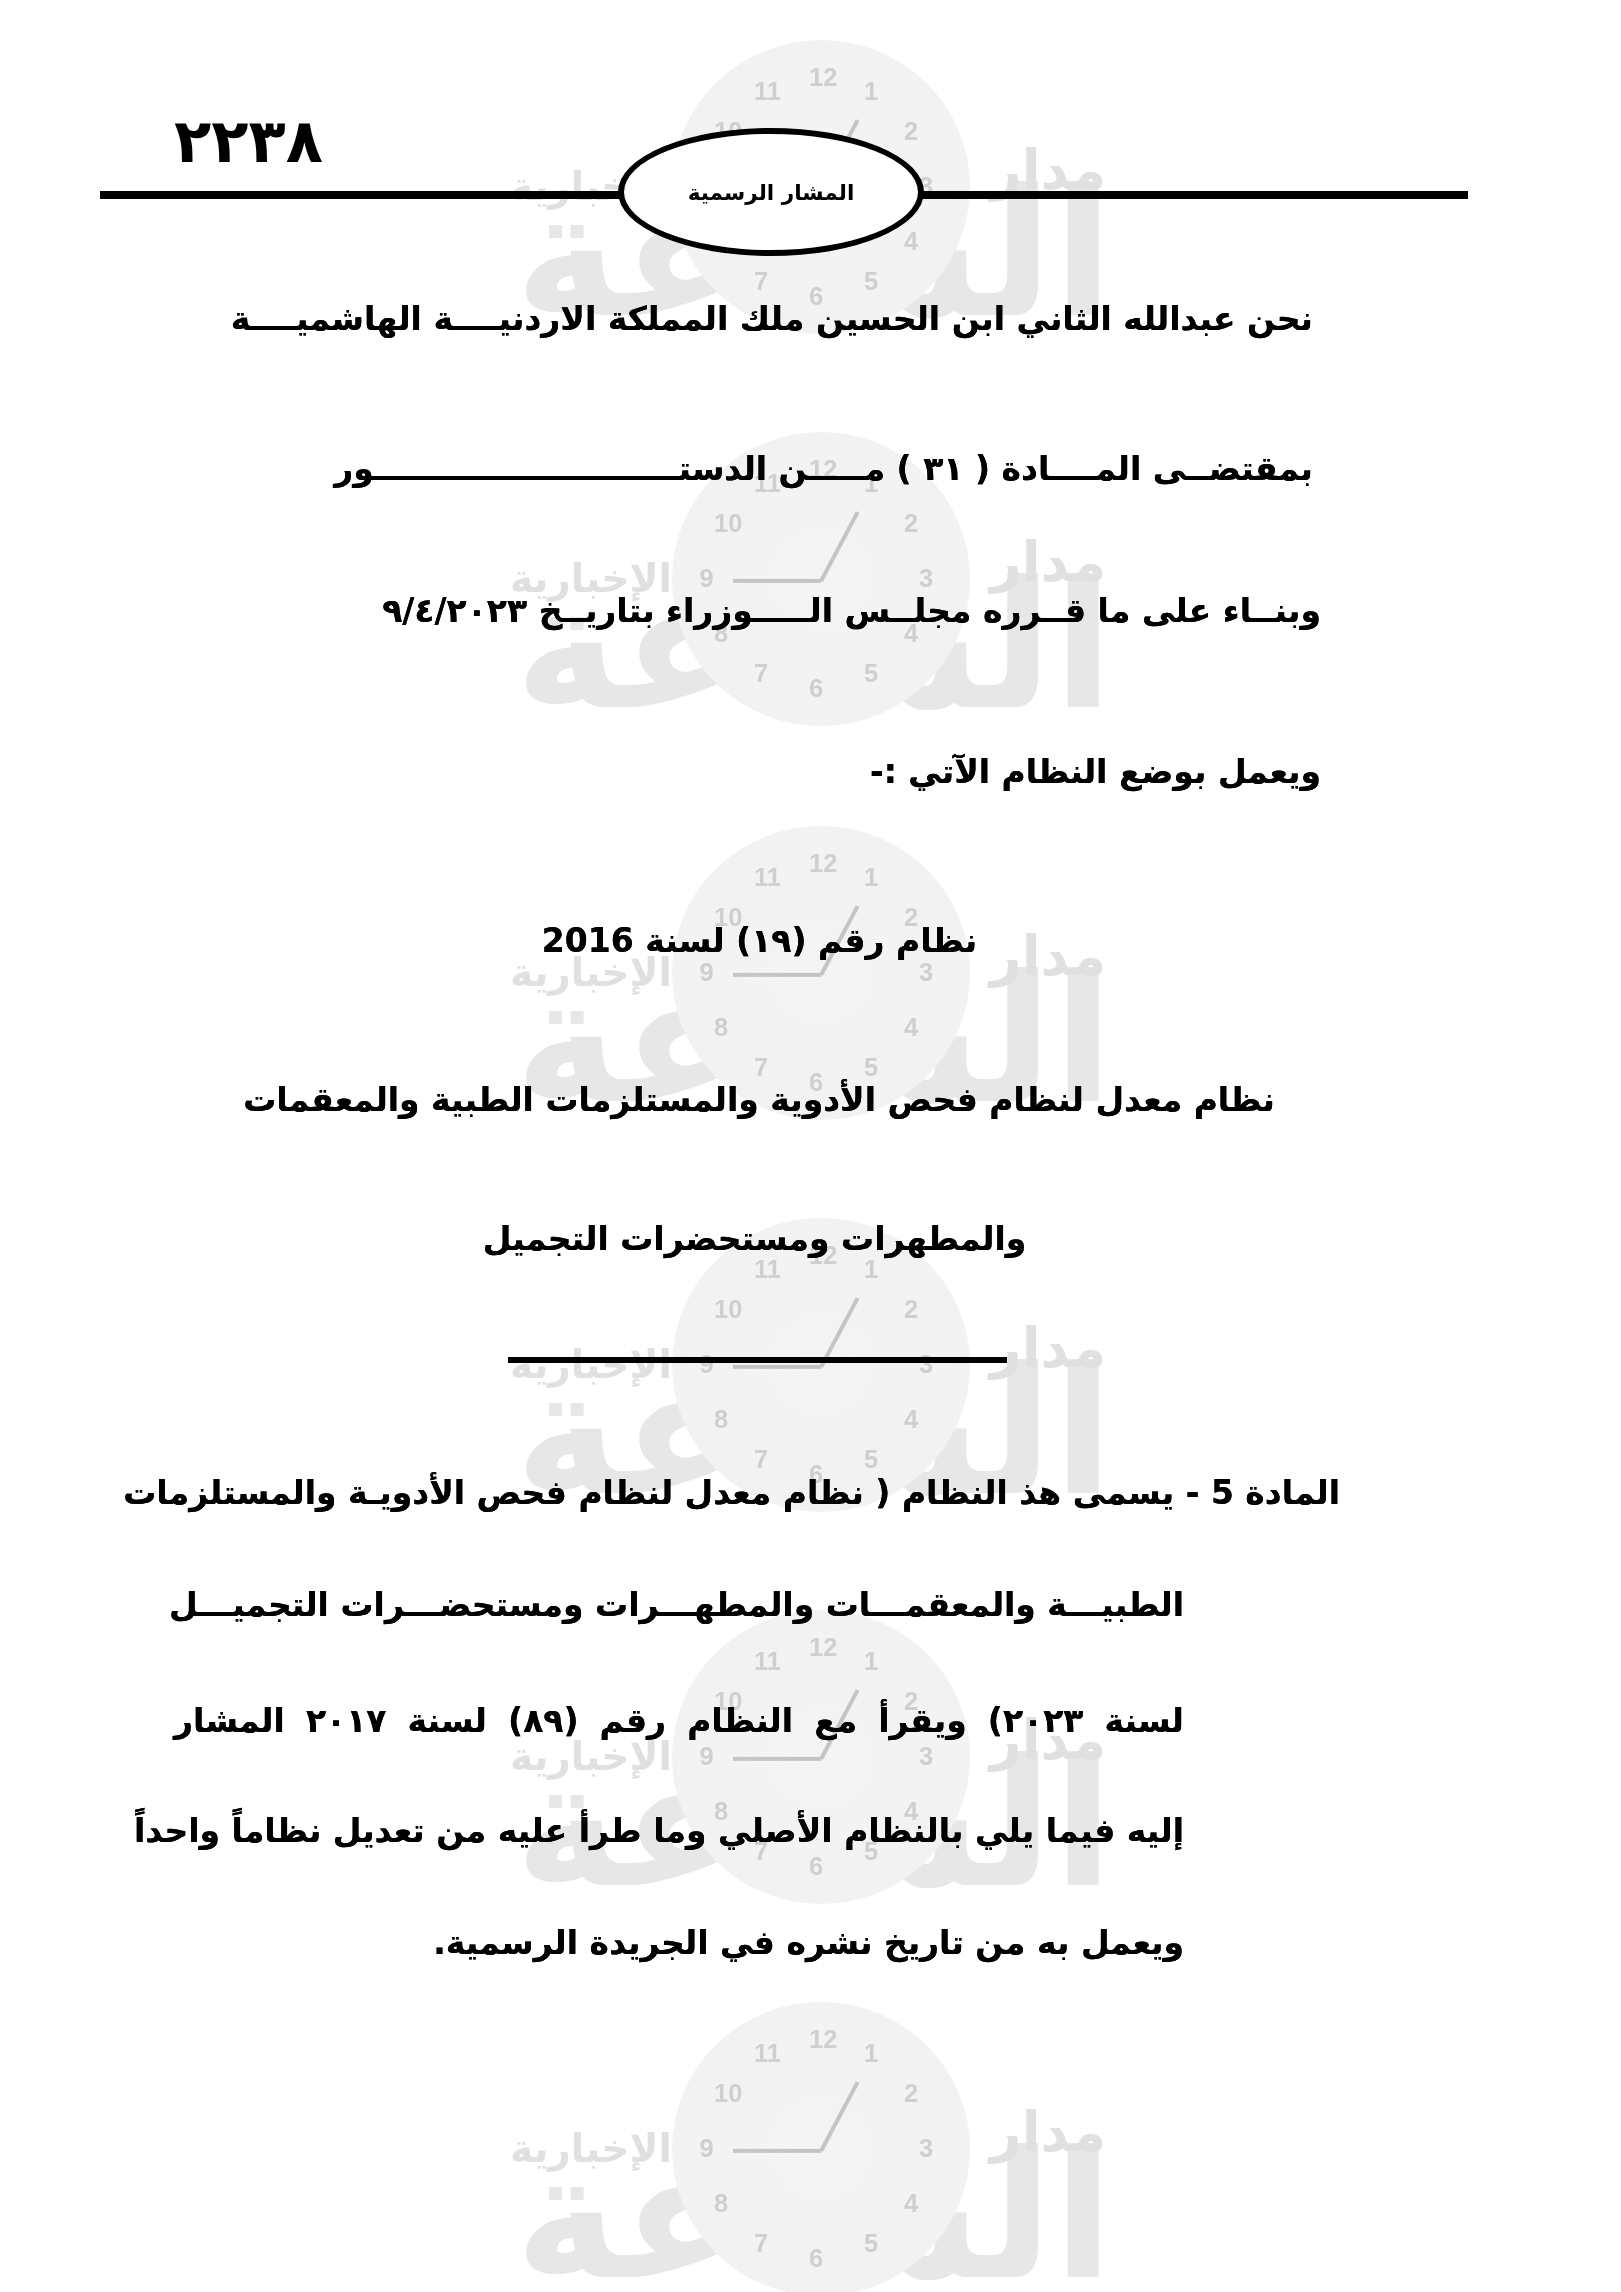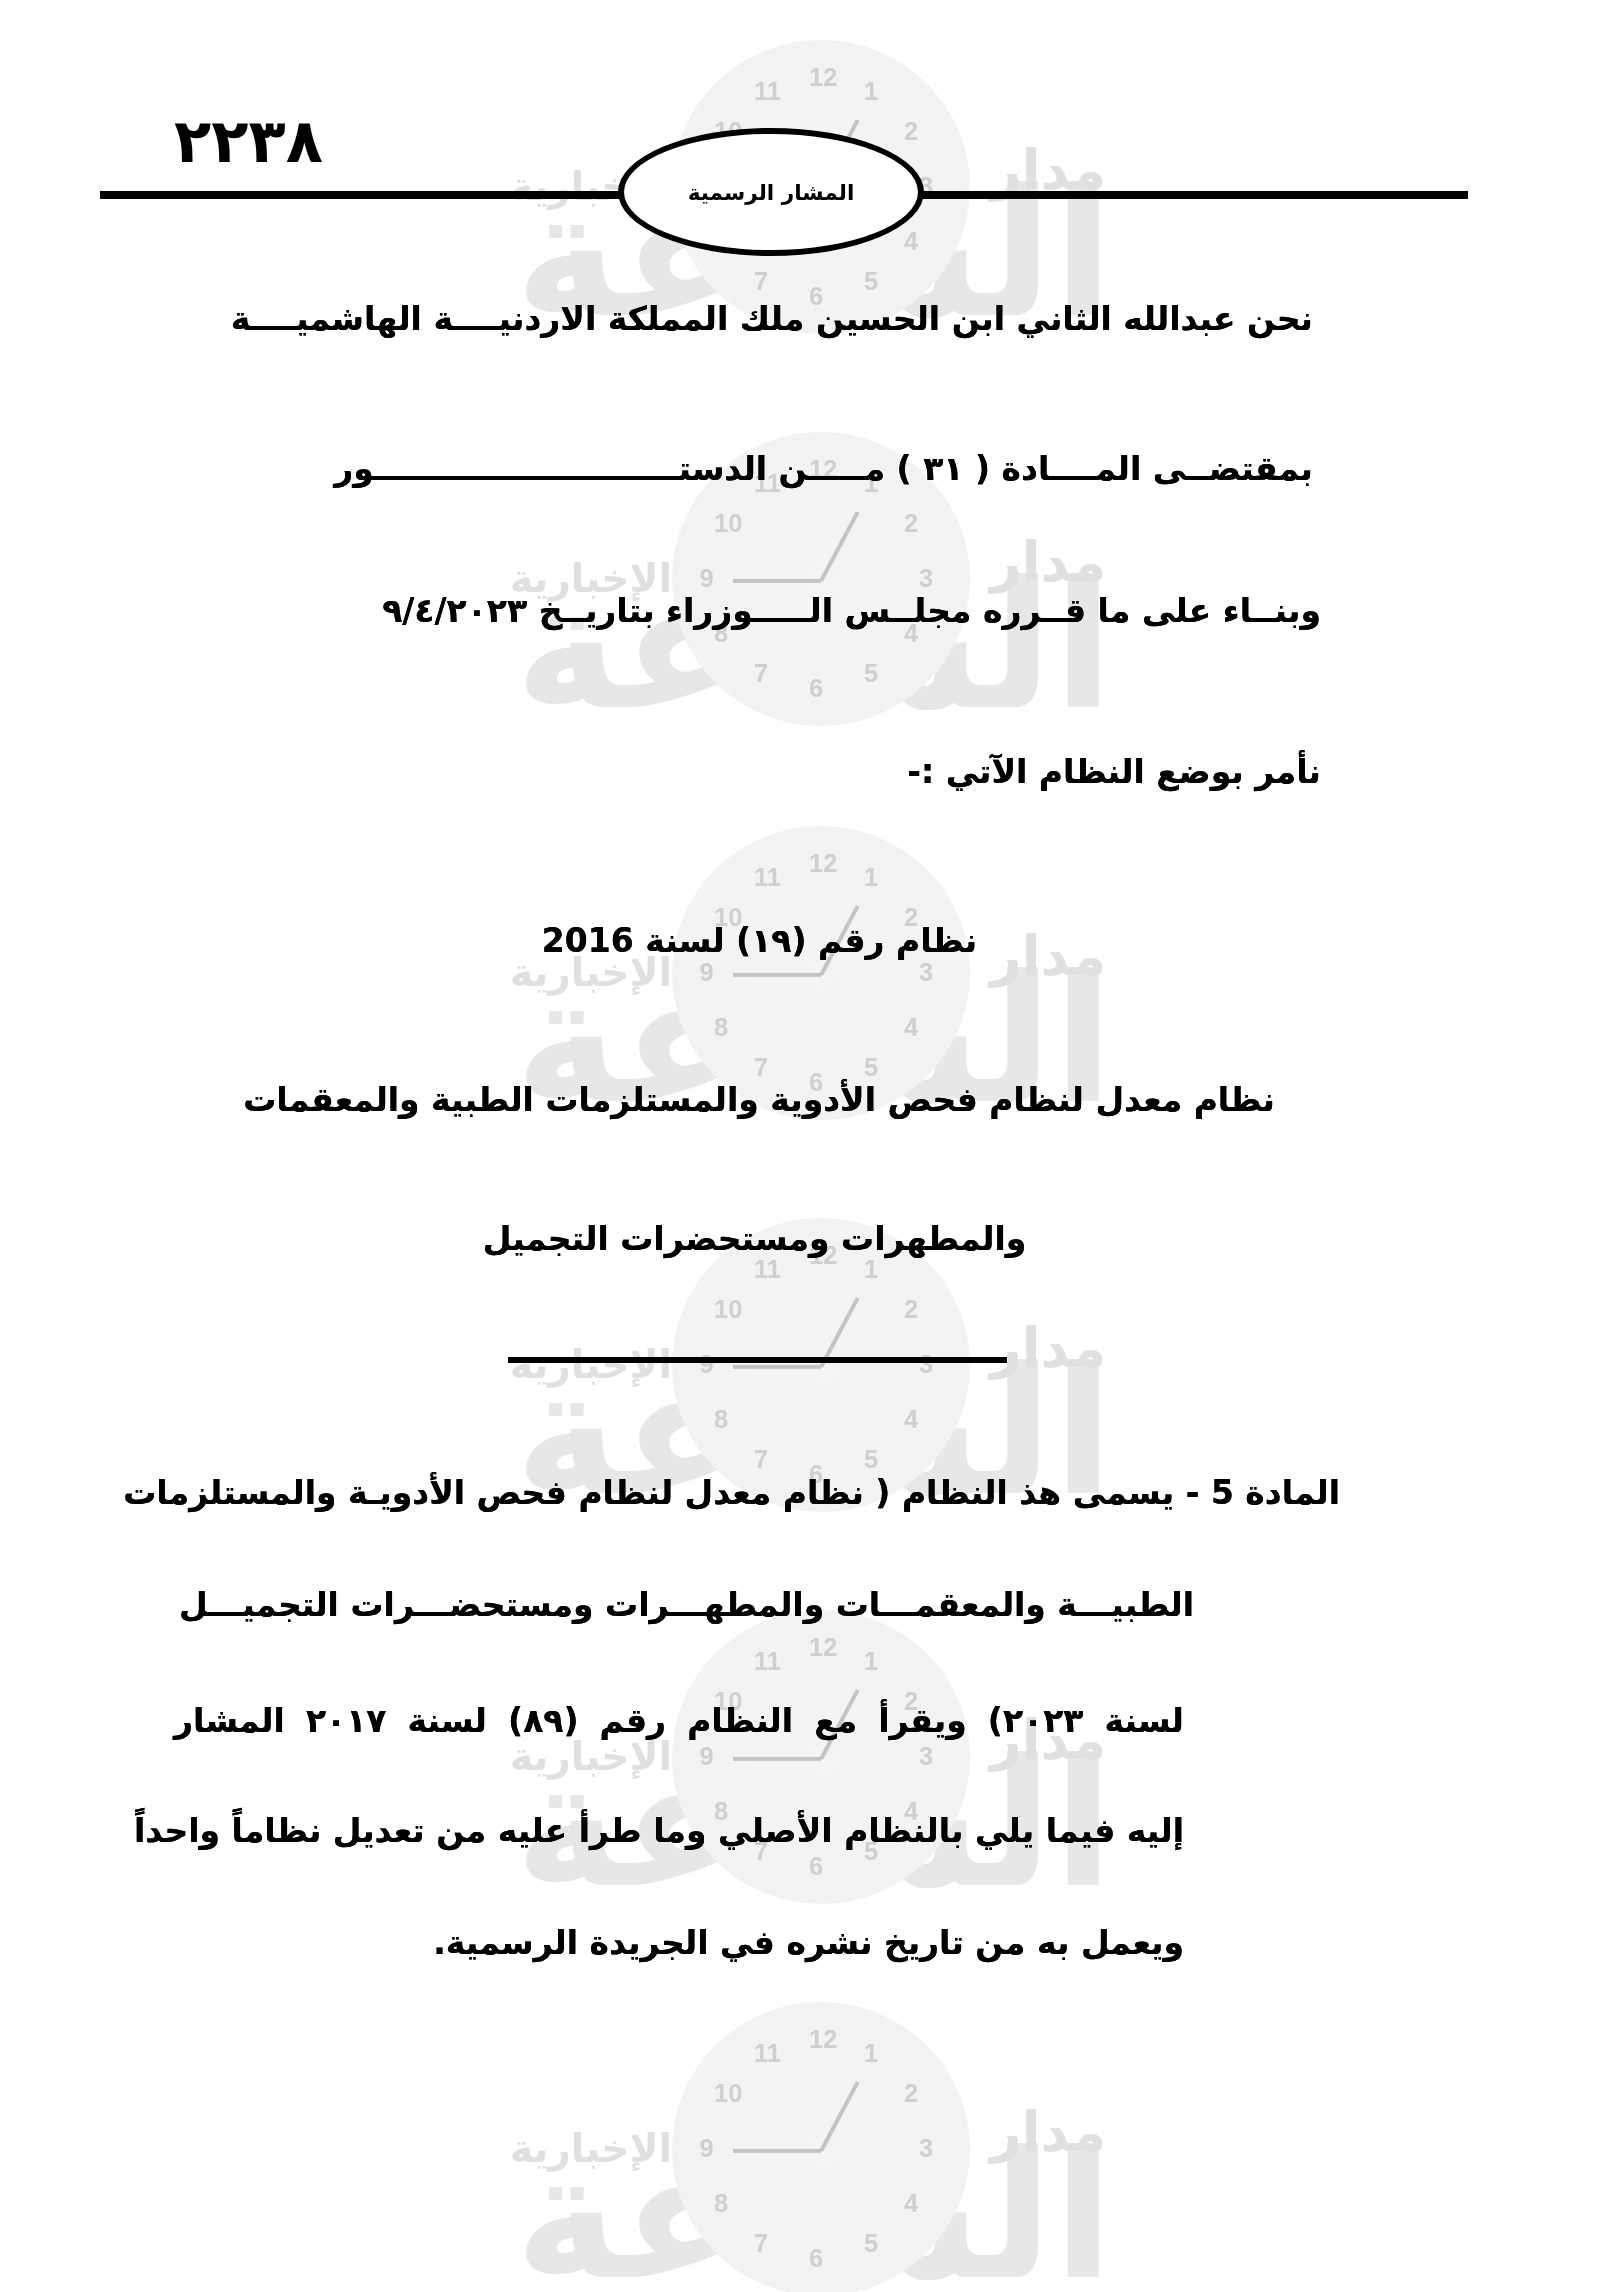--- a/index.html
+++ b/index.html
@@ -174,26 +174,26 @@
 
 <div id="page-number">٢٢٣٨</div>
 <div id="header-rule"></div>
 <div id="oval">
   <span>المشار الرسمية</span>
 </div>
 
 <div class="line" style="left:294px; width:1019px; top:294px; text-align:right;">نحن عبدالله الثاني ابن الحسين ملك المملكة الاردنيــــة الهاشميــــة</div>
 <div class="line" style="left:294px; width:1019px; top:444px; text-align:right;">بمقتضــى المــــادة ( ٣١ ) مـــــن الدستـــــــــــــــــــــــــــور</div>
 <div class="line" style="left:294px; width:1027px; top:586px; text-align:right;">وبنــاء على ما قــرره مجلــس الـــــوزراء بتاريــخ ٩/٤/٢٠٢٣</div>
-<div class="line" style="left:686px; width:635px; top:747px; text-align:right;">نأمر بوضع النظام الآتي :-</div>
+<div class="line" style="left:686px; width:635px; top:747px; text-align:right;">ويعمل بوضع النظام الآتي :-</div>
 
 <div class="line centered" style="left:431px; width:657px; top:916px;">نظام رقم (١٩)  لسنة  2016</div>
 <div class="line centered" style="left:225px; width:1068px; top:1075px;">نظام معدل لنظام فحص الأدوية والمستلزمات الطبية  والمعقمات</div>
 <div class="line centered" style="left:421px; width:667px; top:1178px;margin-top:36px;">والمطهرات ومستحضرات التجميل</div>
 
 <div id="sep-rule"></div>
 
 <div class="line" style="left:174px; width:1166px; top:1468px; text-align:justify; text-align-last:justify;">المادة 5 - يسمى هذ النظام ( نظام معدل لنظام فحص الأدويـة والمستلزمات</div>
-<div class="line" style="left:184px; width:1010px; top:1580px; text-align:justify; text-align-last:justify;">الطبيـــة والمعقمـــات والمطهـــرات ومستحضـــرات التجميـــل</div>
+<div class="line" style="left:174px; width:1010px; top:1580px; text-align:justify; text-align-last:justify;">الطبيـــة والمعقمـــات والمطهـــرات ومستحضـــرات التجميـــل</div>
 <div class="line" style="left:174px; width:1010px; top:1696px; text-align:justify; text-align-last:justify;">لسنة ٢٠٢٣) ويقرأ مع النظام رقم (٨٩) لسنة ٢٠١٧ المشار</div>
 <div class="line" style="left:174px; width:1010px; top:1806px; text-align:justify; text-align-last:justify;">إليه فيما يلي بالنظام الأصلي وما طرأ عليه من تعديل نظاماً واحداً</div>
 <div class="line" style="left:392px; width:792px; top:1918px; text-align:right;">ويعمل به من تاريخ نشره في الجريدة الرسمية.</div>
 
 
 </body></html>

